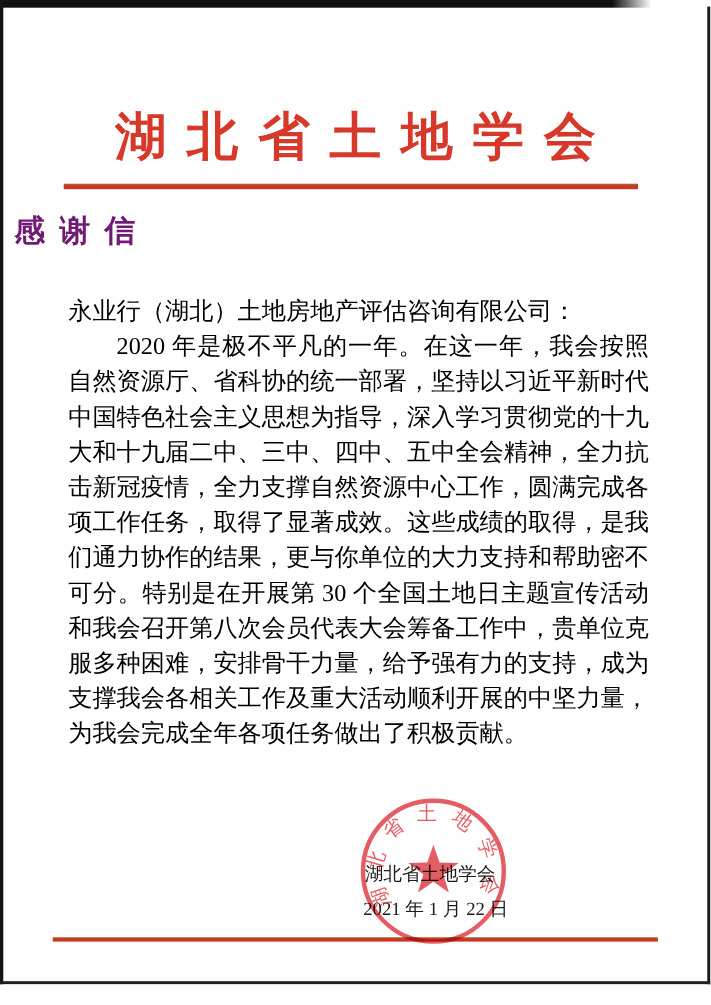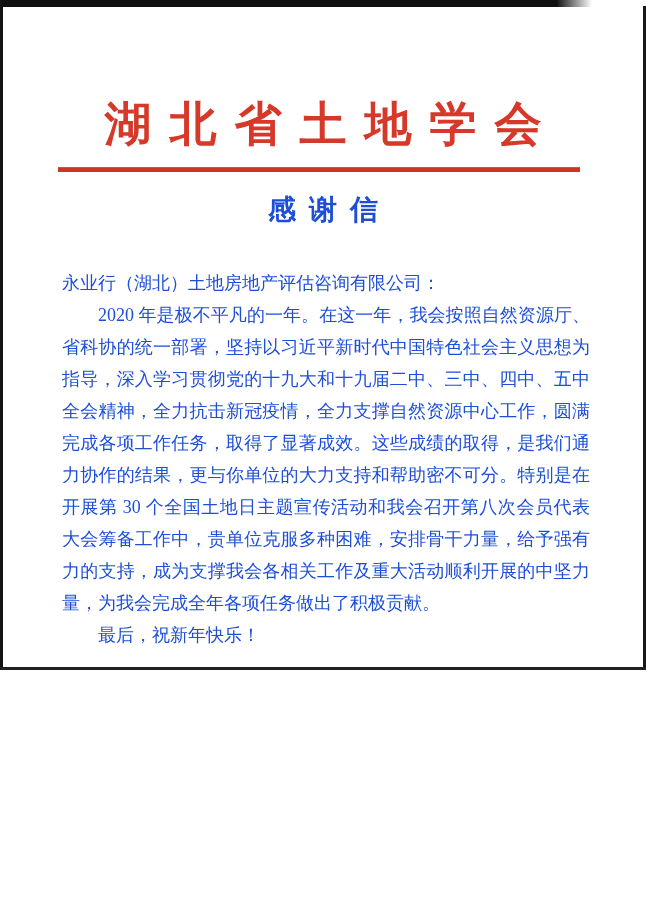--- a/index.html
+++ b/index.html
@@ -3,21 +3,21 @@
 <meta charset="utf-8">
 <style>
   html, body {
     margin: 0;
     padding: 0;
     background: #ffffff;
   }
   .page {
     position: relative;
     width: 646px;
-    height: 670px;
+    height: 895px;
     background: #ffffff;
     overflow: hidden;
     font-family: "Liberation Serif", "DejaVu Serif", serif;
   }
   
   .edge-top {
     position: absolute; top: 0; left: 0; width: 592px; height: 7px;
     background: linear-gradient(to right, #101010 0 94%, rgba(16,16,16,0) 100%);
   }
   .edge-left {
@@ -46,33 +46,33 @@
   }
   .rule-top {
     position: absolute;
     top: 168px; left: 58px; width: 522px; height: 4px;
     background: #cb3526;
     box-shadow: 0 -1px 0 #a96a35;
   }
   .doc-title {
     position: absolute;
     top: 191px; left: 0; width: 100%;
-    text-align: center;
+    text-align: left;
     font-size: 28px;
     font-weight: bold;
     letter-spacing: 13px;
     text-indent: 13px;
-    color: #1d4ed8;
+    color: #701a75;
   }
   .letter-body {
     position: absolute;
     top: 267px; left: 62px; width: 528px;
-    font-size: 18px;
+    font-size: 22px;
     line-height: 32px;
-    color: #1d4ed8;
+    color: #000000;
     text-align: justify;
   }
   .letter-body p { margin: 0; text-indent: 2em; }
   .letter-body .salutation { text-indent: 0; }
   .closing-org {
     position: absolute;
     top: 783px; left: 320px; width: 142px;
     text-align: center;
     font-size: 17px;
     color: #1b1b1b;
@@ -121,21 +121,20 @@
 
   <div class="letterhead">湖北省土地学会</div>
 
   <div class="rule-top"></div>
 
   <div class="doc-title">感谢信</div>
 
   <div class="letter-body">
     <p class="salutation">永业行（湖北）土地房地产评估咨询有限公司：</p>
     <p>2020 年是极不平凡的一年。在这一年，我会按照自然资源厅、省科协的统一部署，坚持以习近平新时代中国特色社会主义思想为指导，深入学习贯彻党的十九大和十九届二中、三中、四中、五中全会精神，全力抗击新冠疫情，全力支撑自然资源中心工作，圆满完成各项工作任务，取得了显著成效。这些成绩的取得，是我们通力协作的结果，更与你单位的大力支持和帮助密不可分。特别是在开展第 30 个全国土地日主题宣传活动和我会召开第八次会员代表大会筹备工作中，贵单位克服多种困难，安排骨干力量，给予强有力的支持，成为支撑我会各相关工作及重大活动顺利开展的中坚力量，为我会完成全年各项任务做出了积极贡献。</p>
-    <p>最后，祝新年快乐！</p>
   </div>
 
   <div class="closing-org">湖北省土地学会</div>
   <div class="closing-date">2021 年 1 月 22 日</div>
 
   <svg class="stamp" viewBox="0 0 140 140">
     <circle cx="70" cy="70" r="64" fill="none" stroke="#e0404a" stroke-width="4"></circle>
     <defs>
       <path id="seal-arc" d="M 31.5 97 A 47 47 0 1 1 108.5 97" fill="none"></path>
     </defs>

